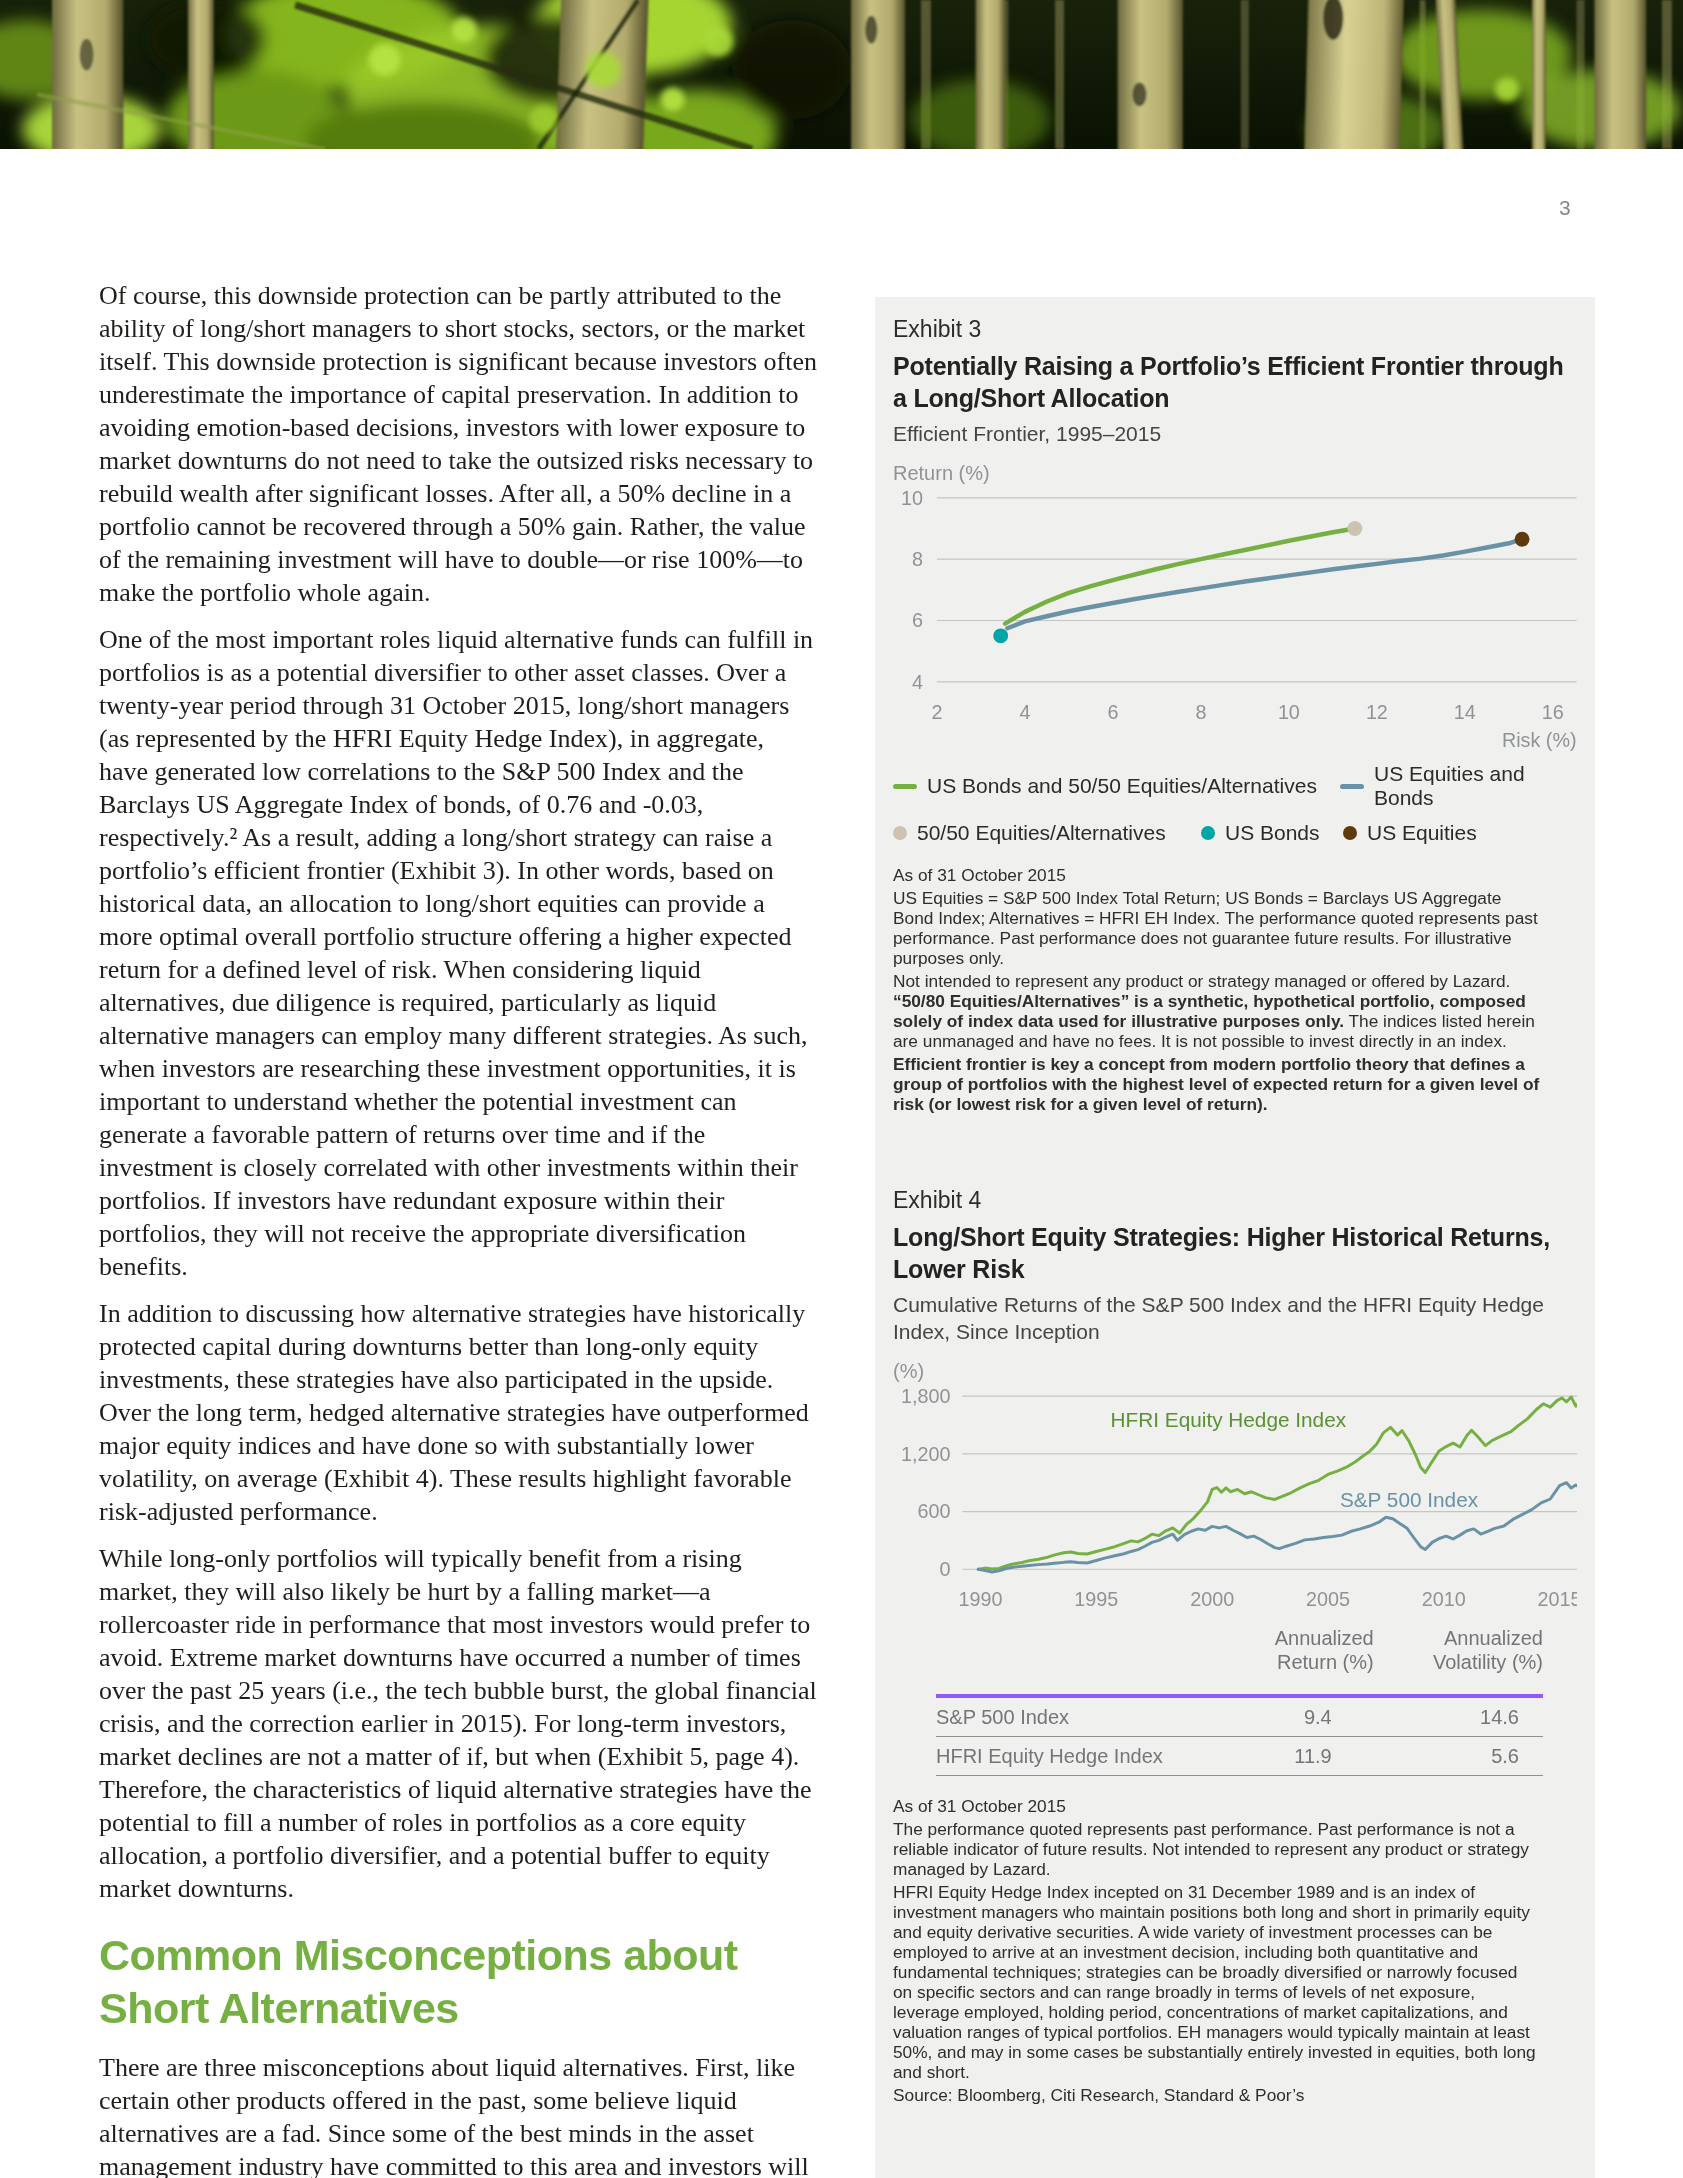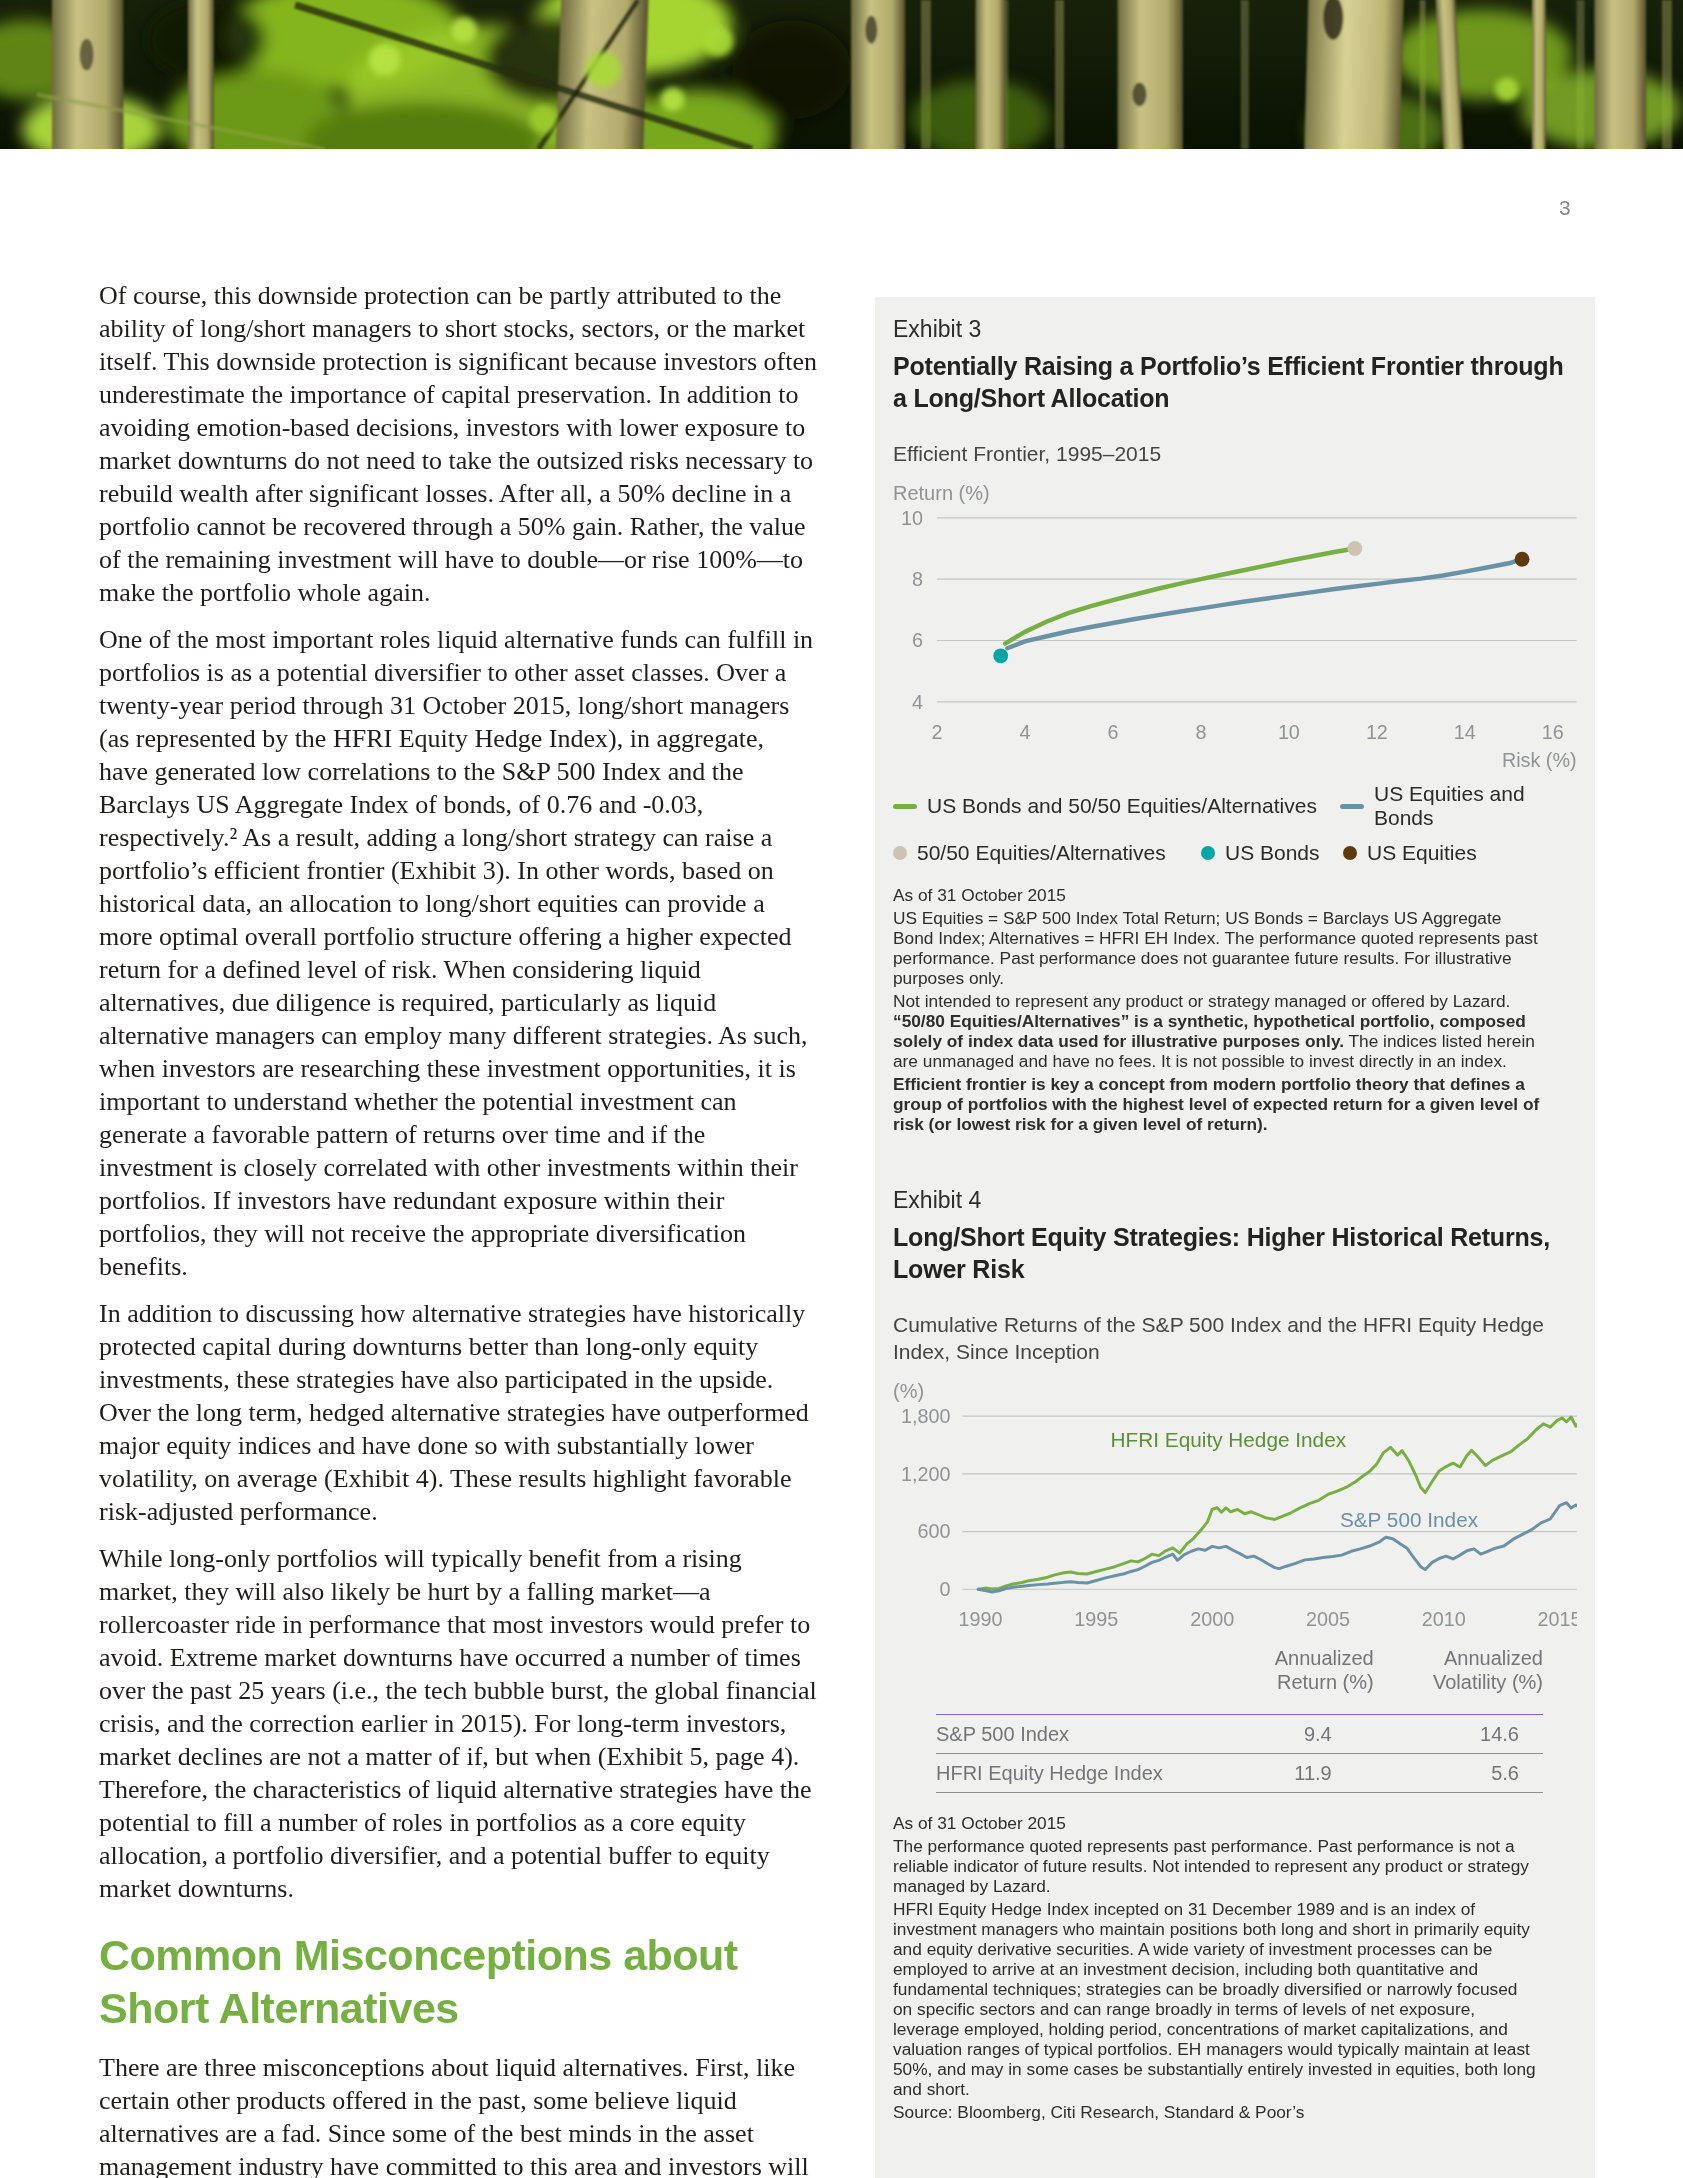--- a/index.html
+++ b/index.html
@@ -16,36 +16,36 @@
   .article p{margin:0 0 14px 0;}
   .article h2{margin:24px 0 16px 0;font-family:"Liberation Sans", sans-serif;font-weight:700;
               font-size:43px;line-height:53px;letter-spacing:-0.5px;color:#76b043;}
   
   .exhibit{position:absolute;left:875px;width:720px;background:#f0f0ee;box-sizing:border-box;
            padding:18px 18px 20px 18px;overflow:hidden;color:#232323;}
   #ex3{top:297px;height:985px;}
   #ex4{top:1168px;height:1131px;}
   .ex-label{font-size:23px;line-height:29px;color:#2d2d2d;}
   .ex-title{margin:6px 0 0 0;font-size:25px;line-height:32px;font-weight:700;letter-spacing:-0.2px;color:#232323;}
-  .ex-sub{margin-top:26px;font-size:21px;line-height:27px;color:#454545;}
+  .ex-sub{margin-top:6px;font-size:21px;line-height:27px;color:#454545;}
   .ex-ylab{margin-top:14px;font-size:20px;line-height:25px;color:#909396;}
   svg.chart{display:block;margin-top:2px;}
   .legend{margin-top:2px;font-size:21px;color:#2b2b2b;}
   .lg-row{display:flex;align-items:center;margin-top:11px;}
   .lg-item{display:flex;align-items:center;}
   .sw{display:inline-block;margin-right:10px;flex:0 0 auto;}
   .sw.dash{width:24px;height:5px;border-radius:2.5px;}
   .sw.dot{width:14px;height:14px;border-radius:50%;}
   .notes{margin-top:20px;width:648px;font-size:17.3px;line-height:20px;color:#2e2e2e;}
   .notes p{margin:0 0 3px 0;}
   .notes .b{font-weight:700;}
   
   table.tbl{width:607px;margin:14px 0 0 43px;border-collapse:collapse;font-size:20px;color:#737578;}
   table.tbl th{font-weight:400;text-align:right;vertical-align:bottom;line-height:24px;
-               padding:0 0 20px 0;border-bottom:1px solid #8b5cf6;}
+               padding:0 0 20px 0;border-bottom:4px solid #8b5cf6;}
   table.tbl td{border-bottom:1px solid #8f8f8f;height:38px;padding:0;}
   table.tbl td.lbl{text-align:left;}
   table.tbl th.ret,table.tbl td.ret{text-align:right;}
   table.tbl td.ret{padding-right:42px;}
   table.tbl th.vol,table.tbl td.vol{text-align:right;}
   table.tbl td.vol{padding-right:24px;}
 </style>
 </head>
 <body>
 

